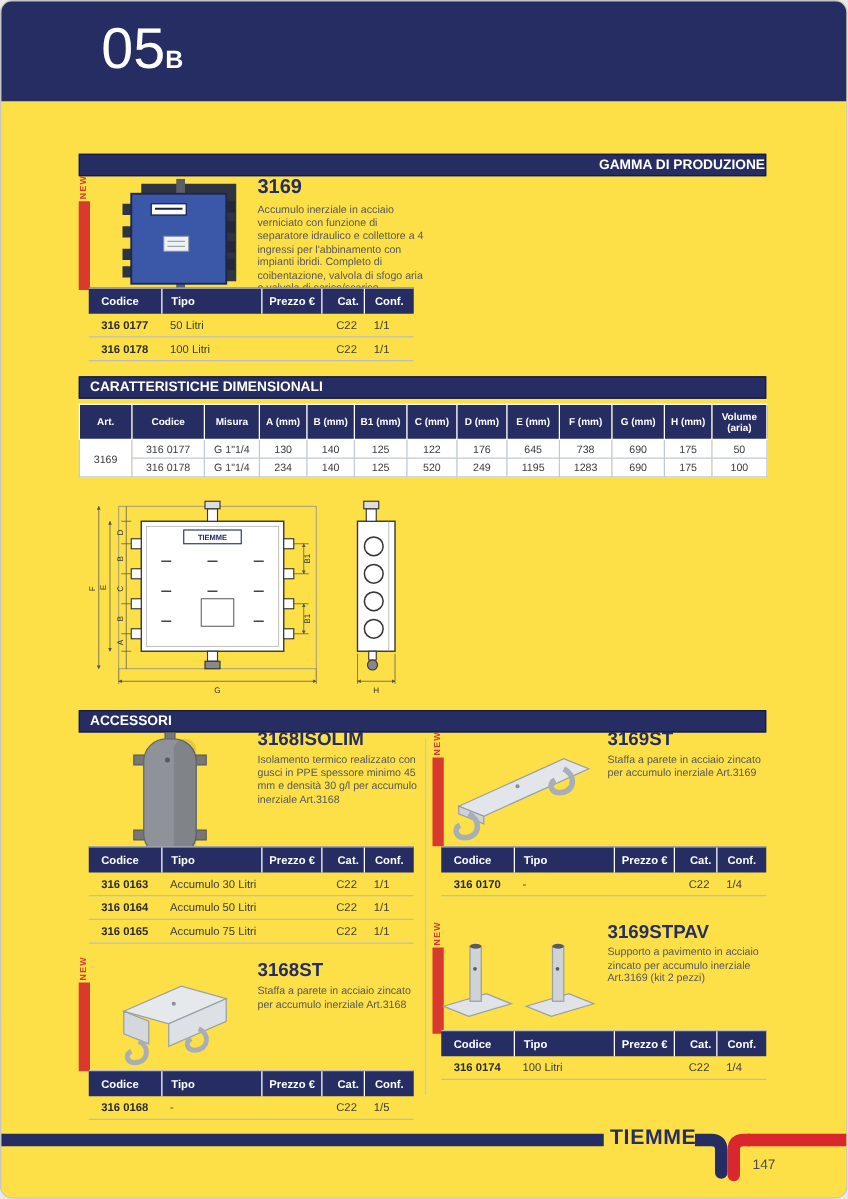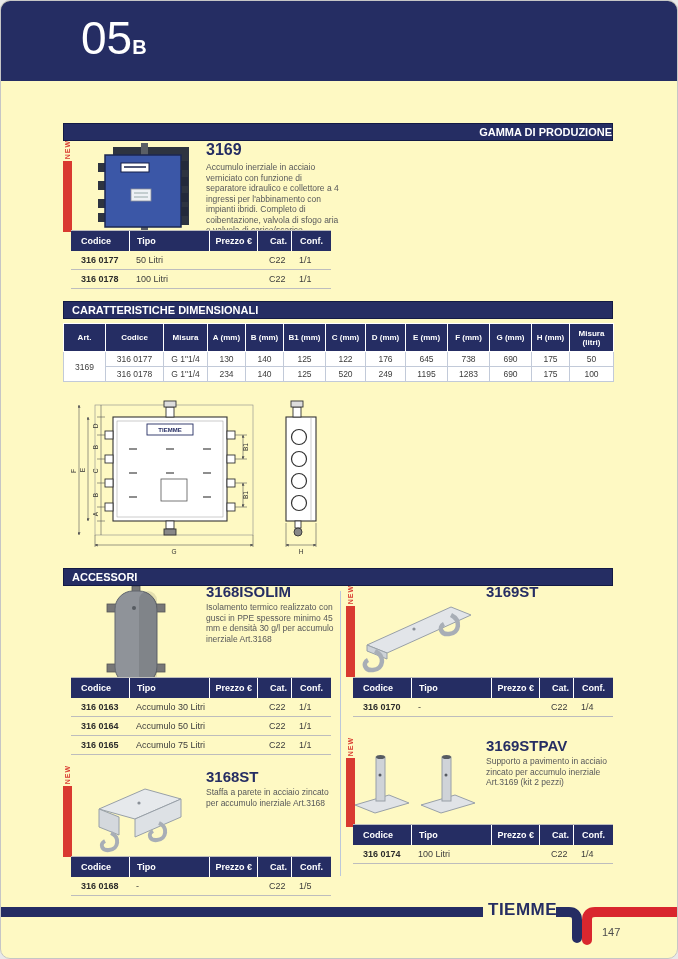--- a/index.html
+++ b/index.html
@@ -1,17 +1,17 @@
 <!DOCTYPE html>
 <html><head>
 <meta charset="utf-8">
 <style>
   html,body{margin:0;padding:0;background:#e9e9e9;}
   *{box-sizing:border-box;font-family:"Liberation Sans",sans-serif;}
-  .page{position:relative;width:678px;height:959px;background:#fef9c3;border:1px solid #c6c6c6;
+  .page{position:relative;width:678px;height:959px;background:#fde047;border:1px solid #c6c6c6;
         border-radius:10px;overflow:hidden;margin:0 auto;}
   
   .top-banner{position:absolute;left:0;top:0;width:678px;height:80px;background:#252d63;}
   .chapter-num{position:absolute;left:80px;top:10px;color:#fff;font-size:46px;font-weight:400;}
   .chapter-sub{font-size:20px;font-weight:700;}
   .chapter-title{position:absolute;left:143px;top:33px;color:#fff;font-size:15px;font-weight:700;letter-spacing:.3px;}
   
   .secbar{position:absolute;left:62px;width:550px;height:18px;background:#252d63;border:1px solid #131a45;
           color:#fff;font-size:11px;font-weight:700;line-height:16px;padding-left:8px;}
   
@@ -142,21 +142,21 @@
       <th>Misura</th>
       <th>A (mm)</th>
       <th>B (mm)</th>
       <th>B1 (mm)</th>
       <th>C (mm)</th>
       <th>D (mm)</th>
       <th>E (mm)</th>
       <th>F (mm)</th>
       <th>G (mm)</th>
       <th>H (mm)</th>
-      <th>Misura (litri)</th>
+      <th>Volume (aria)</th>
     </tr>
     <tr>
       <td rowspan="2">3169</td>
       <td>316 0177</td>
       <td>G 1"1/4</td>
       <td>130</td>
       <td>140</td>
       <td>125</td>
       <td>122</td>
       <td>176</td>
@@ -332,20 +332,21 @@
   <div class="imgbox" style="left:358px;top:592px;">
     <svg width="120" height="80" viewBox="0 0 120 80">
       <polygon points="8,52 92,14 112,22 28,60" fill="#e2e5e9" stroke="#98a0a8" stroke-width="1"></polygon>
       <polygon points="8,52 8,58 28,66 28,60" fill="#cdd2d8" stroke="#98a0a8" stroke-width="1"></polygon>
       <path d="M92,22 c10,5 9,18 -2,19 c-8,1 -11,-7 -5,-10" fill="none" stroke="#a8aeb6" stroke-width="4.5"></path>
       <path d="M16,58 c10,5 9,18 -2,19 c-8,1 -11,-7 -5,-10" fill="none" stroke="#a8aeb6" stroke-width="4.5"></path>
       <circle cx="55" cy="36" r="1.6" fill="#8a9098"></circle>
     </svg>
   </div>
   <div class="ptitle small" style="left:485px;top:582px;">3169ST</div>
+  <div class="pdesc" style="left:485px;top:601px;width:128px;">Staffa a parete in acciaio zincato per accumulo inerziale Art.3169</div>
 
   <div class="ptable" style="left:352px;top:676px;">
     <div class="thead">
       <div class="c codice">Codice</div>
       <div class="c tipo">Tipo</div>
       <div class="c prezzo">Prezzo €</div>
       <div class="c cat">Cat.</div>
       <div class="c conf">Conf.</div>
     </div>
     <div class="trow">

